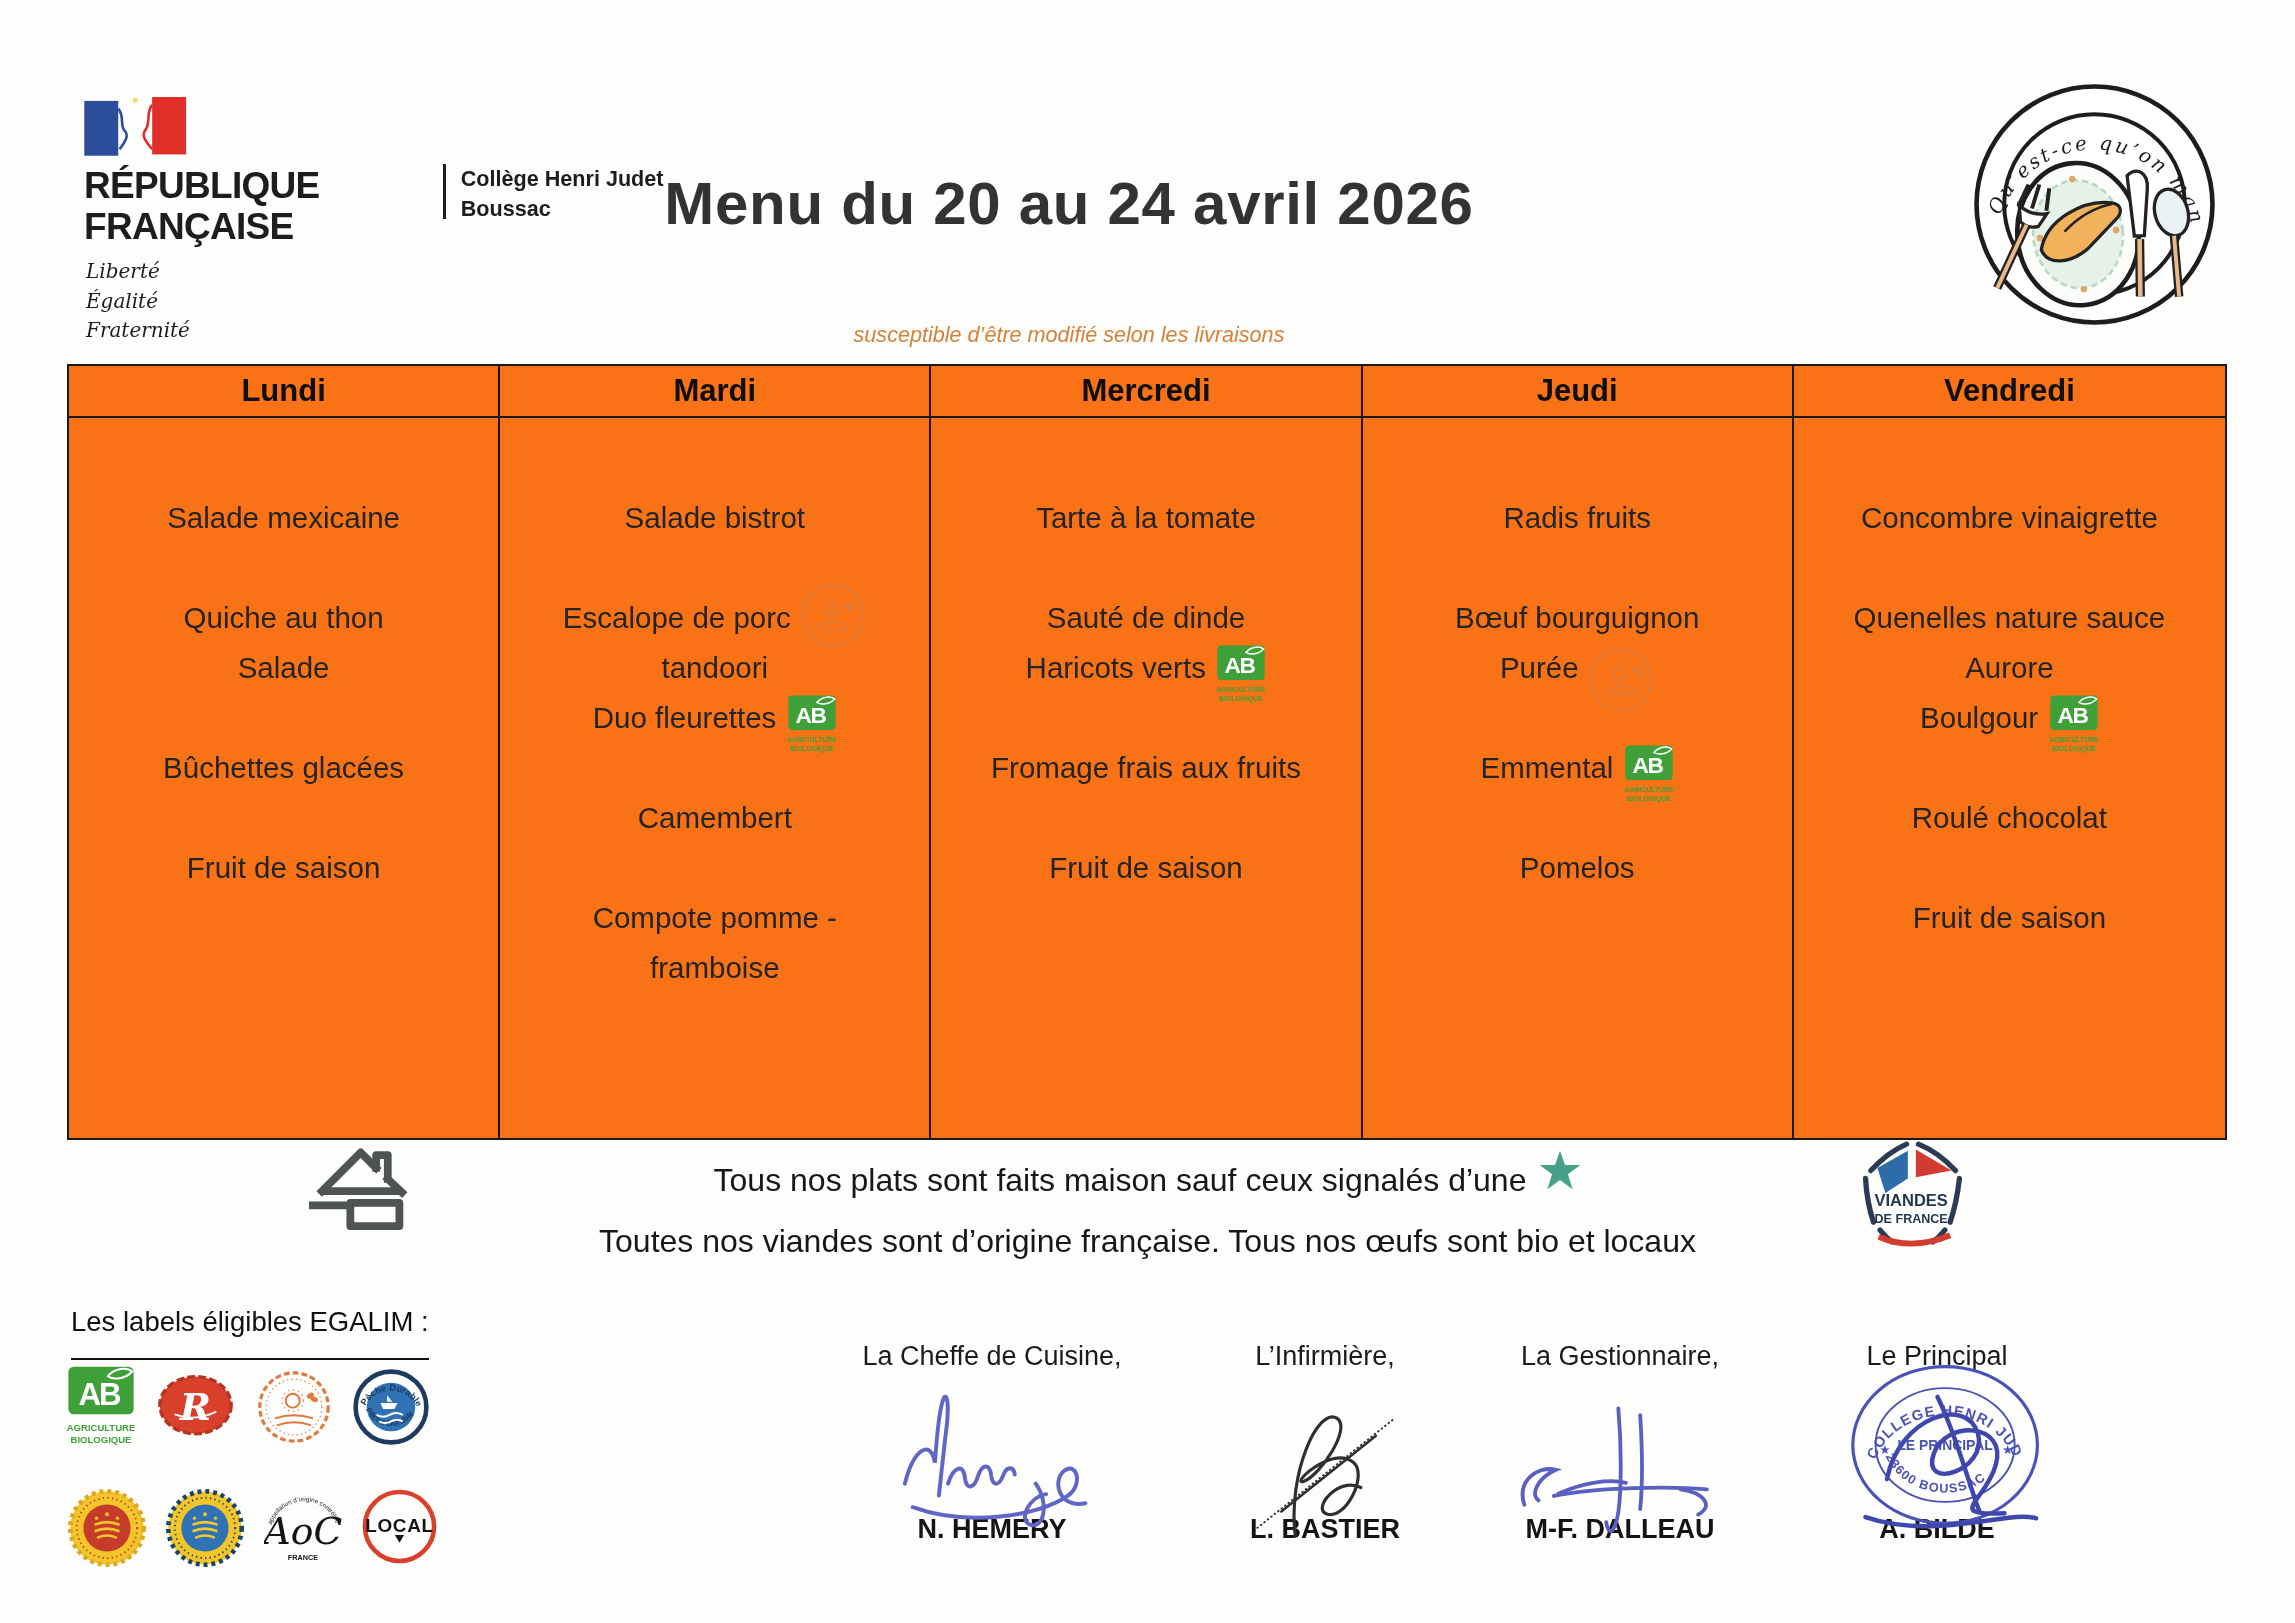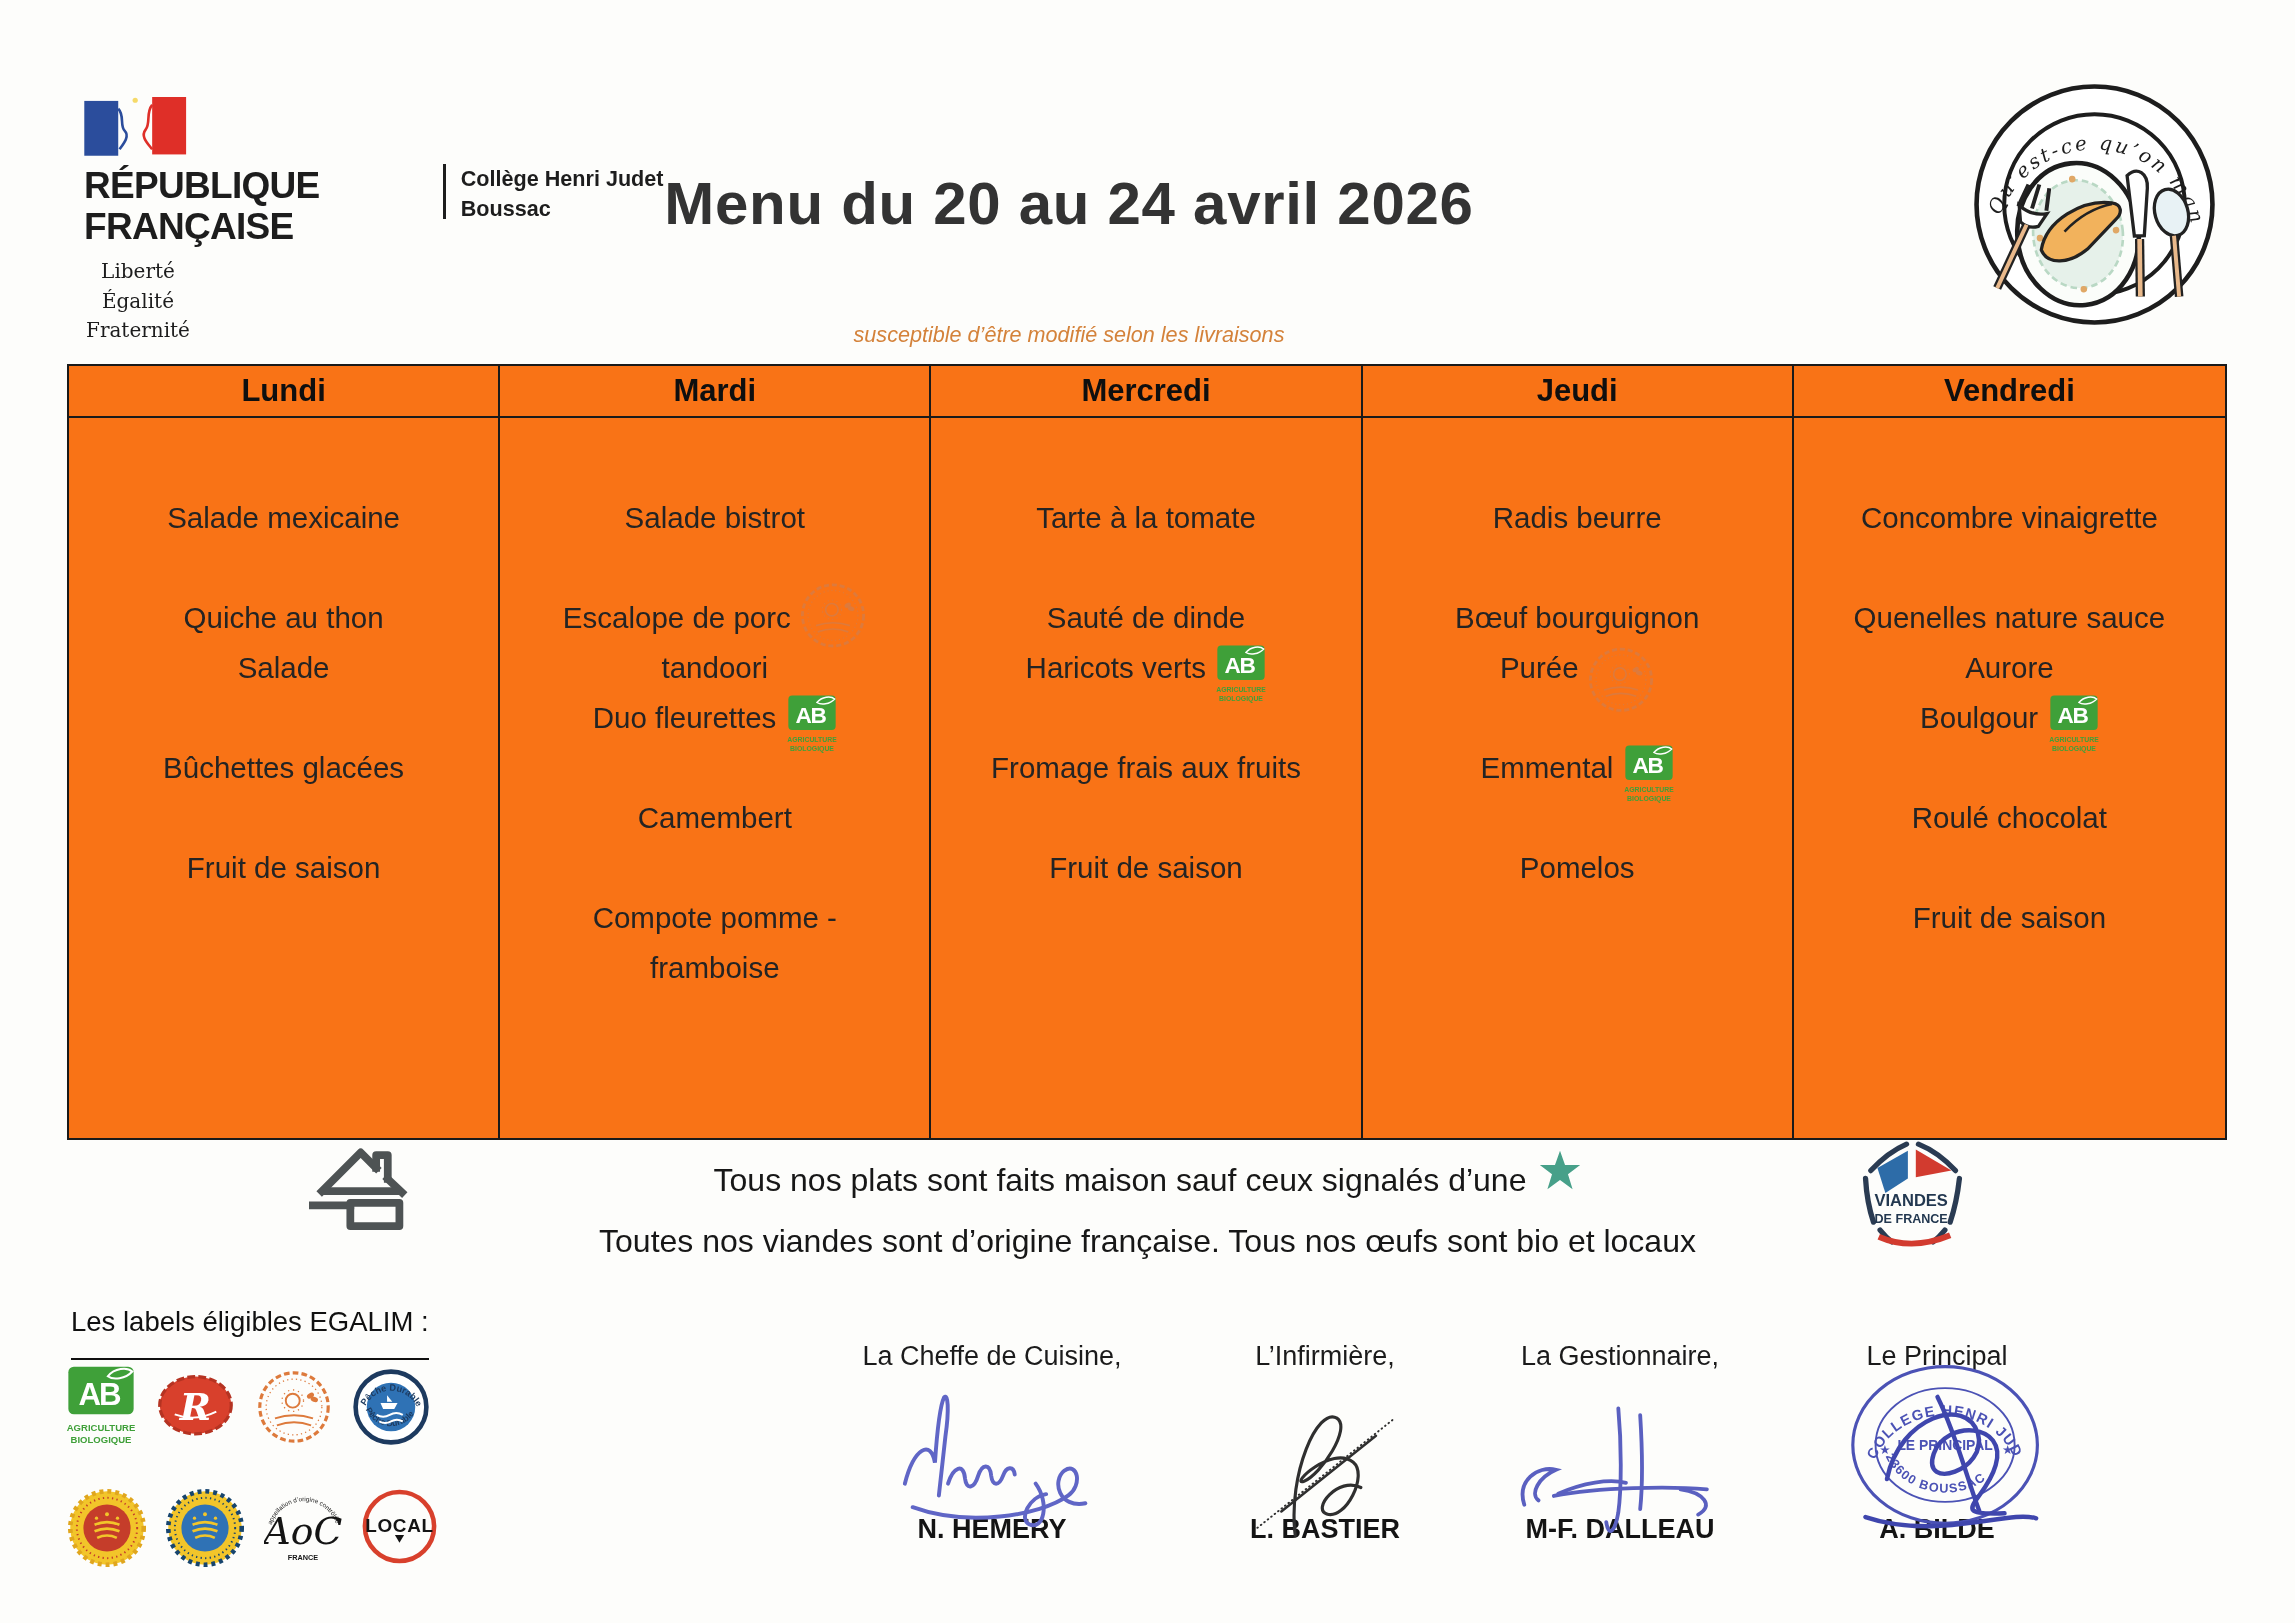--- a/index.html
+++ b/index.html
@@ -3,22 +3,22 @@
 <meta charset="utf-8">
 <style>
   html,body{margin:0;padding:0;background:#9a9a9a;}
   .page{position:relative;width:2295px;height:1623px;background:#fdfdfb;overflow:hidden;
         font-family:"Liberation Sans",sans-serif;color:#222;}
   .abs{position:absolute;}
 
   
   .rf-title{position:absolute;left:84px;top:165px;font-size:37px;font-weight:800;line-height:41px;
             color:#1d1d1d;letter-spacing:-0.7px;}
-  .rf-motto{position:absolute;left:86px;top:257px;font-family:"DejaVu Serif",serif;
-            font-size:20px;line-height:29.5px;color:#1d1d1d;text-align:center;}
+  .rf-motto{position:absolute;left:86px;top:257px;font-family:"DejaVu Serif",serif;font-style:italic;
+            font-size:20px;line-height:29.5px;color:#1d1d1d;}
   .school{position:absolute;left:443px;top:164px;display:flex;}
   .school-bar{width:3.3px;height:55px;background:#1d1d1d;margin-right:14.4px;}
   .school-txt{font-size:21.6px;font-weight:bold;line-height:30px;color:#1d1d1d;}
   .doc-title{position:absolute;left:0;right:157px;top:169px;text-align:center;font-size:60px;
              font-weight:bold;color:#333;letter-spacing:0.7px;}
   .doc-subtitle{position:absolute;left:0;right:157px;top:278px;text-align:center;font-size:21.6px;
                 font-style:italic;color:#d4823a;margin-top:44px;}
 
   
   .menu-table{position:absolute;left:67px;top:364px;width:2160px;height:776px;
@@ -236,21 +236,21 @@
         <div class="line">
             <span>Fruit de saison</span>
           </div>
       </div>
     </div>
 
     <div class="day">
       <div class="day-header">Jeudi</div>
       <div class="day-body">
         <div class="line">
-            <span>Radis beurre</span>
+            <span>Radis fruits</span>
           </div>
         <div class="sp"></div>
         <div class="line">
             <span>Bœuf bourguignon</span>
           </div>
         <div class="line">
           <span>Purée</span>
           <svg class="badge hve-sm hve-low" viewBox="0 0 104 104" width="68" height="68">
               <use href="#sym-hve"></use>
             </svg>

